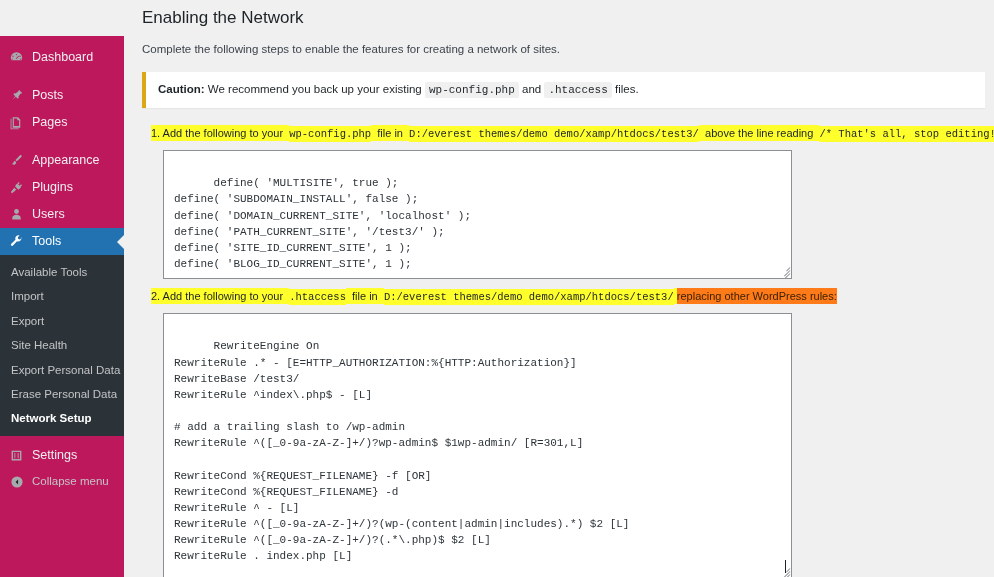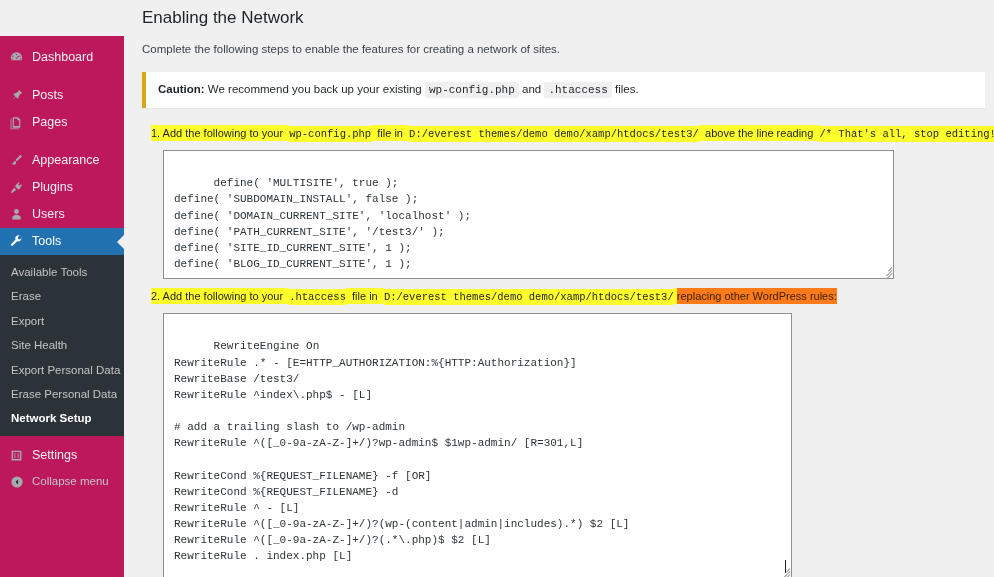--- a/index.html
+++ b/index.html
@@ -137,21 +137,21 @@
     font-family: "Liberation Mono", monospace;
     font-size: 11px;
     line-height: 1.47;
     color: #2c3338;
     padding: 8px 10px;
     margin: 0 0 10px 21px;
     position: relative;
     white-space: pre;
     overflow: hidden;
   }
-  #code-box-1 { width: 731px; height: 129px; }
+  #code-box-1 { width: 629px; height: 129px; }
   #code-box-2 { width: 629px; height: 267px; }
   .resize-grip {
     position: absolute;
     right: 1px; bottom: 1px;
     width: 15px; height: 15px;
     pointer-events: none;
   }
   .resize-grip i {
     position: absolute;
     right: 0;
@@ -243,21 +243,21 @@
         <span class="mi-icon">
           <svg width="15" height="15" viewBox="0 0 20 20" fill="currentColor">
               <path d="M16.3 4.2a4.3 4.3 0 01-5.6 5.5l-5.5 5.5a1.5 1.5 0 11-2.1-2.1l5.5-5.5a4.3 4.3 0 015.5-5.6L11.8 4.3l.5 2.4 2.4.5 2.3-2.3c0-.3-.4-.5-.7-.7z"></path>
             </svg>
         </span>
         <span class="mi-label">Tools</span>
       </div>
 
       <div class="submenu">
         <span class="submenu-item">Available Tools</span>
-        <span class="submenu-item">Erase</span>
+        <span class="submenu-item">Import</span>
         <span class="submenu-item">Export</span>
         <span class="submenu-item">Site Health</span>
         <span class="submenu-item">Export Personal Data</span>
         <span class="submenu-item">Erase Personal Data</span>
         <span class="submenu-item current">Network Setup</span>
       </div>
 
       <div class="menu-bottom">
         <div class="menu-item">
           <span class="mi-icon">

